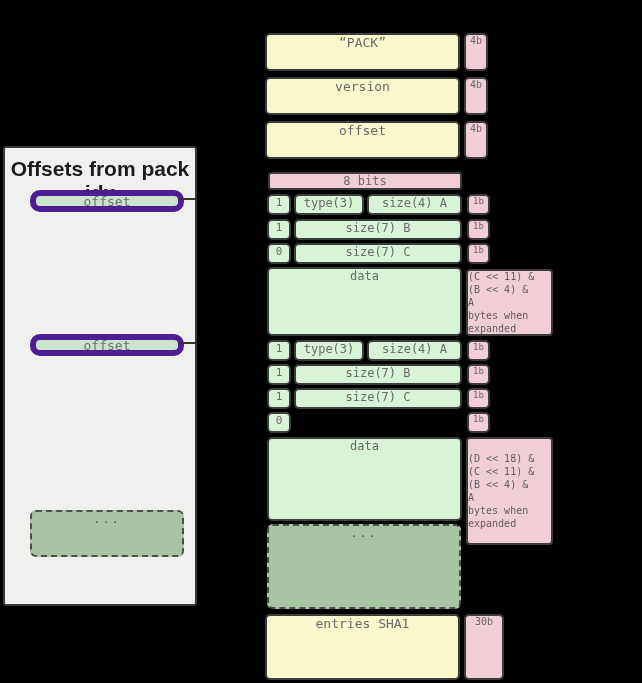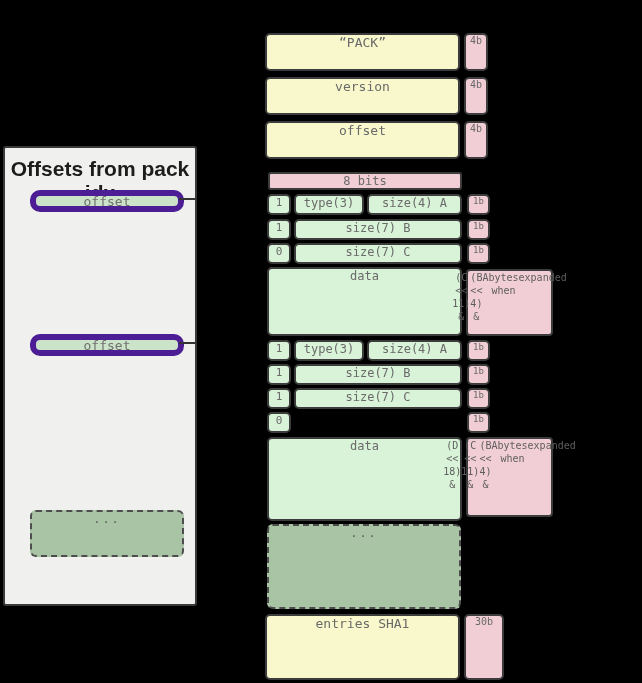--- a/index.html
+++ b/index.html
@@ -29,21 +29,21 @@
     border:2px solid #3c3c3c;border-radius:5px;color:#6a6a6a;
   }
   .ybox{background:#f8f8cc;font-size:13px;}
   .gbox{background:#d9f3d8;font-size:12px;}
   .pbox{background:#f1ced6;font-size:10px;}
   .bitfont{font-size:11px;}
   .sidefont{font-size:9px;}
   .bar{border-radius:3px;font-size:12px;}
   .sage{background:#a9c3a5;border:2px dashed #4d4d4d;color:#5f5f5f;font-size:12px;letter-spacing:2px;}
   .note{
-    flex-direction:row;justify-content:center;line-height:13px;
+    flex-direction:column;justify-content:center;line-height:13px;
     font-size:10px;color:#5e5e5e;text-align:center;border-radius:4px;
   }
 </style>
 </head>
 <body>
 
 <div class="stage">
 
   <div class="abs panel" style="left:3px;top:146px;width:194px;height:460px;">
     <div class="panel-title">Offsets from pack idx</div>
@@ -112,21 +112,21 @@
       <div class="abs bx gbox bitfont" style="left: 267px; top: 364px; width: 24px; height: 21px;">1</div>
       <div class="abs bx gbox" style="left: 294px; top: 364px; width: 168px; height: 21px;">size(7) B</div>
       <div class="abs bx pbox sidefont" style="left: 467px; top: 364px; width: 23px; height: 21px;">1b</div>
       <div class="abs bx gbox bitfont" style="left: 267px; top: 388px; width: 24px; height: 21px;">1</div>
       <div class="abs bx gbox" style="left: 294px; top: 388px; width: 168px; height: 21px;">size(7) C</div>
       <div class="abs bx pbox sidefont" style="left: 467px; top: 388px; width: 23px; height: 21px;">1b</div>
       <div class="abs bx gbox bitfont" style="left: 267px; top: 412px; width: 24px; height: 21px;">0</div>
       <div class="abs bx gbox" style="left: 294px; top: 412px; width: 168px; height: 21px; margin-top: 40px;">size(7) D</div>
       <div class="abs bx pbox sidefont" style="left: 467px; top: 412px; width: 23px; height: 21px;">1b</div>
       <div class="abs bx gbox" style="left: 267px; top: 437px; width: 195px; height: 84px;">data</div>
-      <div class="abs bx pbox note" style="left: 466px; top: 437px; width: 87px; height: 80px;">
+      <div class="abs bx pbox note" style="left: 466px; top: 437px; width: 87px; height: 108px;">
         <div>(D &lt;&lt; 18) &amp;</div>
         <div>(C &lt;&lt; 11) &amp;</div>
         <div>(B &lt;&lt; 4) &amp;</div>
         <div>A</div>
         <div>bytes when</div>
         <div>expanded</div>
       </div>
     </div>
 
   <div class="abs bx sage" style="left:267px;top:524px;width:194px;height:85px;border-radius:6px;">

